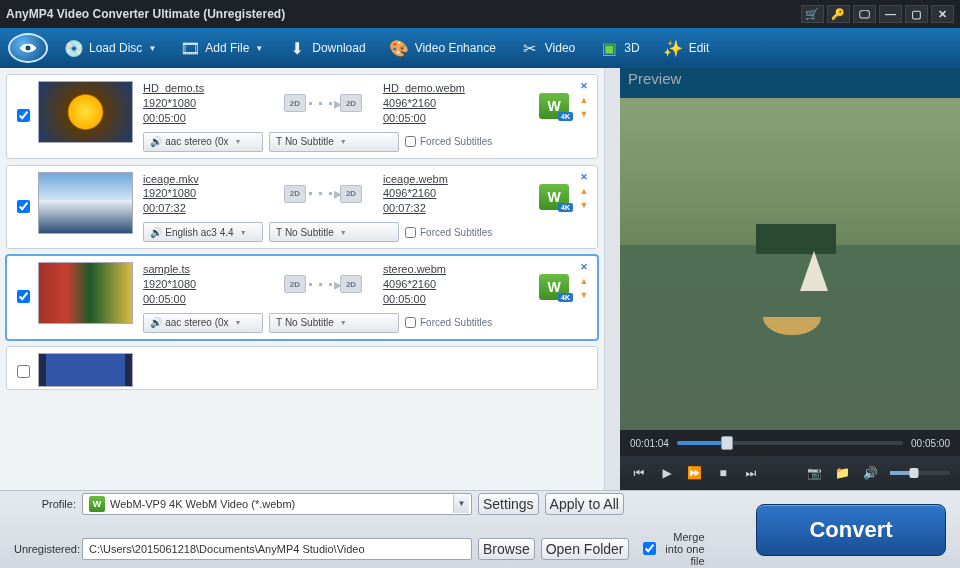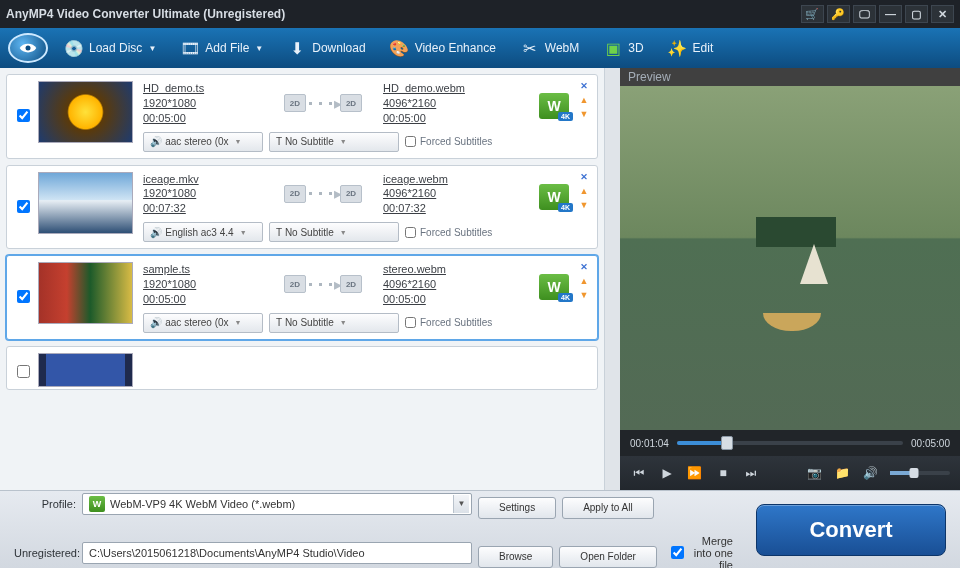--- a/index.html
+++ b/index.html
@@ -52,21 +52,21 @@
 .fmt .w { width:30px; height:26px; background:linear-gradient(#6bbd45,#3e8f1f); border-radius:3px; color:#fff; font-size:14px; font-weight:bold; display:flex; align-items:center; justify-content:center; position:relative; }
 .fmt .w::after { content:"4K"; position:absolute; bottom:-2px; right:-4px; background:#2377c8; color:#fff; font-size:7px; padding:1px 3px; border-radius:2px; }
 .side-ctrl { width:14px; display:flex; flex-direction:column; align-items:center; gap:4px; margin-left:4px; font-size:9px; color:#f0962e; }
 .side-ctrl .x { color:#3c71d3; font-weight:bold; cursor:pointer; }
 .side-ctrl .u, .side-ctrl .d { cursor:pointer; }
 
 .scrollbar { width:16px; background:#e0e4e9; border-left:1px solid #c9d1d9; }
 
 
 .right { width:340px; background:#212529; display:flex; flex-direction:column; }
-.prev-label { height:18px; background:#404040; color:#a4adb7; font-size:12px; padding:2px 8px; }
+.prev-label { height:30px; background:#0c4a6e; color:#a4adb7; font-size:15px; padding:2px 8px; }
 .preview { flex:1; background:#000; margin:0; display:flex; align-items:center; justify-content:center; overflow:hidden; }
 .seek { height:26px; display:flex; align-items:center; padding:0 10px; gap:8px; color:#cfd6dd; font-size:10px; }
 .seek .bar { flex:1; height:4px; background:#3a4149; position:relative; border-radius:2px; }
 .seek .bar .fill { position:absolute; left:0; top:0; height:100%; width:22%; background:#3c8ed8; border-radius:2px; }
 .seek .bar .knob { position:absolute; left:22%; top:-5px; width:12px; height:14px; background:#d6dde4; border:1px solid #8a97a4; border-radius:2px; transform:translateX(-50%); }
 .pctrl { height:34px; background:linear-gradient(#2e343b,#22272d); display:flex; align-items:center; padding:0 10px; gap:10px; color:#cfd6dd; }
 .pctrl .pbtn { width:18px; height:18px; display:flex; align-items:center; justify-content:center; font-size:12px; cursor:pointer; }
 .pctrl .sep { flex:1; }
 .vol { width:60px; height:4px; background:#3a4149; position:relative; border-radius:2px; }
 .vol .vfill { position:absolute; left:0; width:40%; height:100%; background:#7aa9d4; }
@@ -74,21 +74,21 @@
 
 
 .bottom { height:78px; background:linear-gradient(#e6eaf0,#d2d8e0); border-top:1px solid #b9c2cc; padding:10px 14px; display:flex; align-items:center; }
 .bleft { display:flex; flex-direction:column; gap:16px; }
 .brow { display:flex; align-items:center; gap:6px; font-size:11px; color:#2e3338; }
 .brow label { width:62px; text-align:right; }
 .combo { width:390px; height:22px; background:#fff; border:1px solid #9aa5b1; border-radius:2px; display:flex; align-items:center; padding:0 6px; font-size:11px; color:#333; position:relative; }
 .combo .cicon { width:16px; height:16px; margin-right:5px; background:linear-gradient(#6bbd45,#3e8f1f); border-radius:2px; display:flex; align-items:center; justify-content:center; color:#fff; font-size:9px; font-weight:bold; }
 .combo .cdd { position:absolute; right:2px; width:16px; height:18px; background:linear-gradient(#f3f5f8,#dbe1e8); border-left:1px solid #b9c2cc; display:flex; align-items:center; justify-content:center; font-size:8px; color:#555; }
 .txtbox { width:390px; height:22px; background:#fff; border:1px solid #9aa5b1; border-radius:2px; padding:0 6px; font-size:11px; color:#333; }
-.sbtn { height:22px; padding:0 20px; background:linear-gradient(#fdfdfe,#e1e6ec); border:1px solid #9aa5b1; border-radius:3px; font-size:10px; color:#333; cursor:pointer; display:flex; align-items:center;margin-top:8px; }
+.sbtn { height:22px; padding:0 4px; background:linear-gradient(#fdfdfe,#e1e6ec); border:1px solid #9aa5b1; border-radius:3px; font-size:14px; color:#333; cursor:pointer; display:flex; align-items:center; }
 .merge { display:flex; align-items:center; gap:5px; font-size:11px; color:#333; margin-left:8px; }
 .convert { margin-left:auto; width:190px; height:52px; background:linear-gradient(#2f77c9,#194f95); border:1px solid #0d3569; border-radius:8px; color:#fff; font-size:22px; font-weight:bold; display:flex; align-items:center; justify-content:center; cursor:pointer; box-shadow:inset 0 1px 0 rgba(255,255,255,0.3); }
 
 
 .th-sunflower { background:radial-gradient(circle at 50% 50%, #ffe13a 0%, #ffb400 30%, #5b3a0a 33%, #1e3b6f 100%); }
 .th-ice { background:linear-gradient(#6fa7d8 0%, #cfe4f4 45%, #e7eef4 46%, #2e4f75 100%); }
 .th-sample { background:linear-gradient(90deg,#a43228 0%,#c5402f 30%,#1c5a2a 55%,#d8bb45 100%); }
 .th-strip { background:linear-gradient(90deg,#1f2a4d 8%,#3356a8 8% 92%,#1f2a4d 92%); }
 .preview-scene { width:100%; height:100%; background:linear-gradient(#8aa177 0%,#6c875e 44%,#4f6f53 44.5%,#536a55 100%); position:relative; }
 .preview-scene .bench { position:absolute; left:40%; top:38%; width:80px; height:30px; background:#2a4931; }
@@ -132,21 +132,21 @@
     <div class="tbtn">
         <span class="ticon">⬇</span>
         <span>Download</span>
       </div>
     <div class="tbtn">
         <span class="ticon">🎨</span>
         <span>Video Enhance</span>
       </div>
     <div class="tbtn">
         <span class="ticon">✂</span>
-        <span>WebM</span>
+        <span>Video</span>
       </div>
     <div class="tbtn">
         <span class="ticon" style="color:#6fd24a">▣</span>
         <span>3D</span>
       </div>
     <div class="tbtn">
         <span class="ticon">✨</span>
         <span>Edit</span>
       </div>
   </div>

